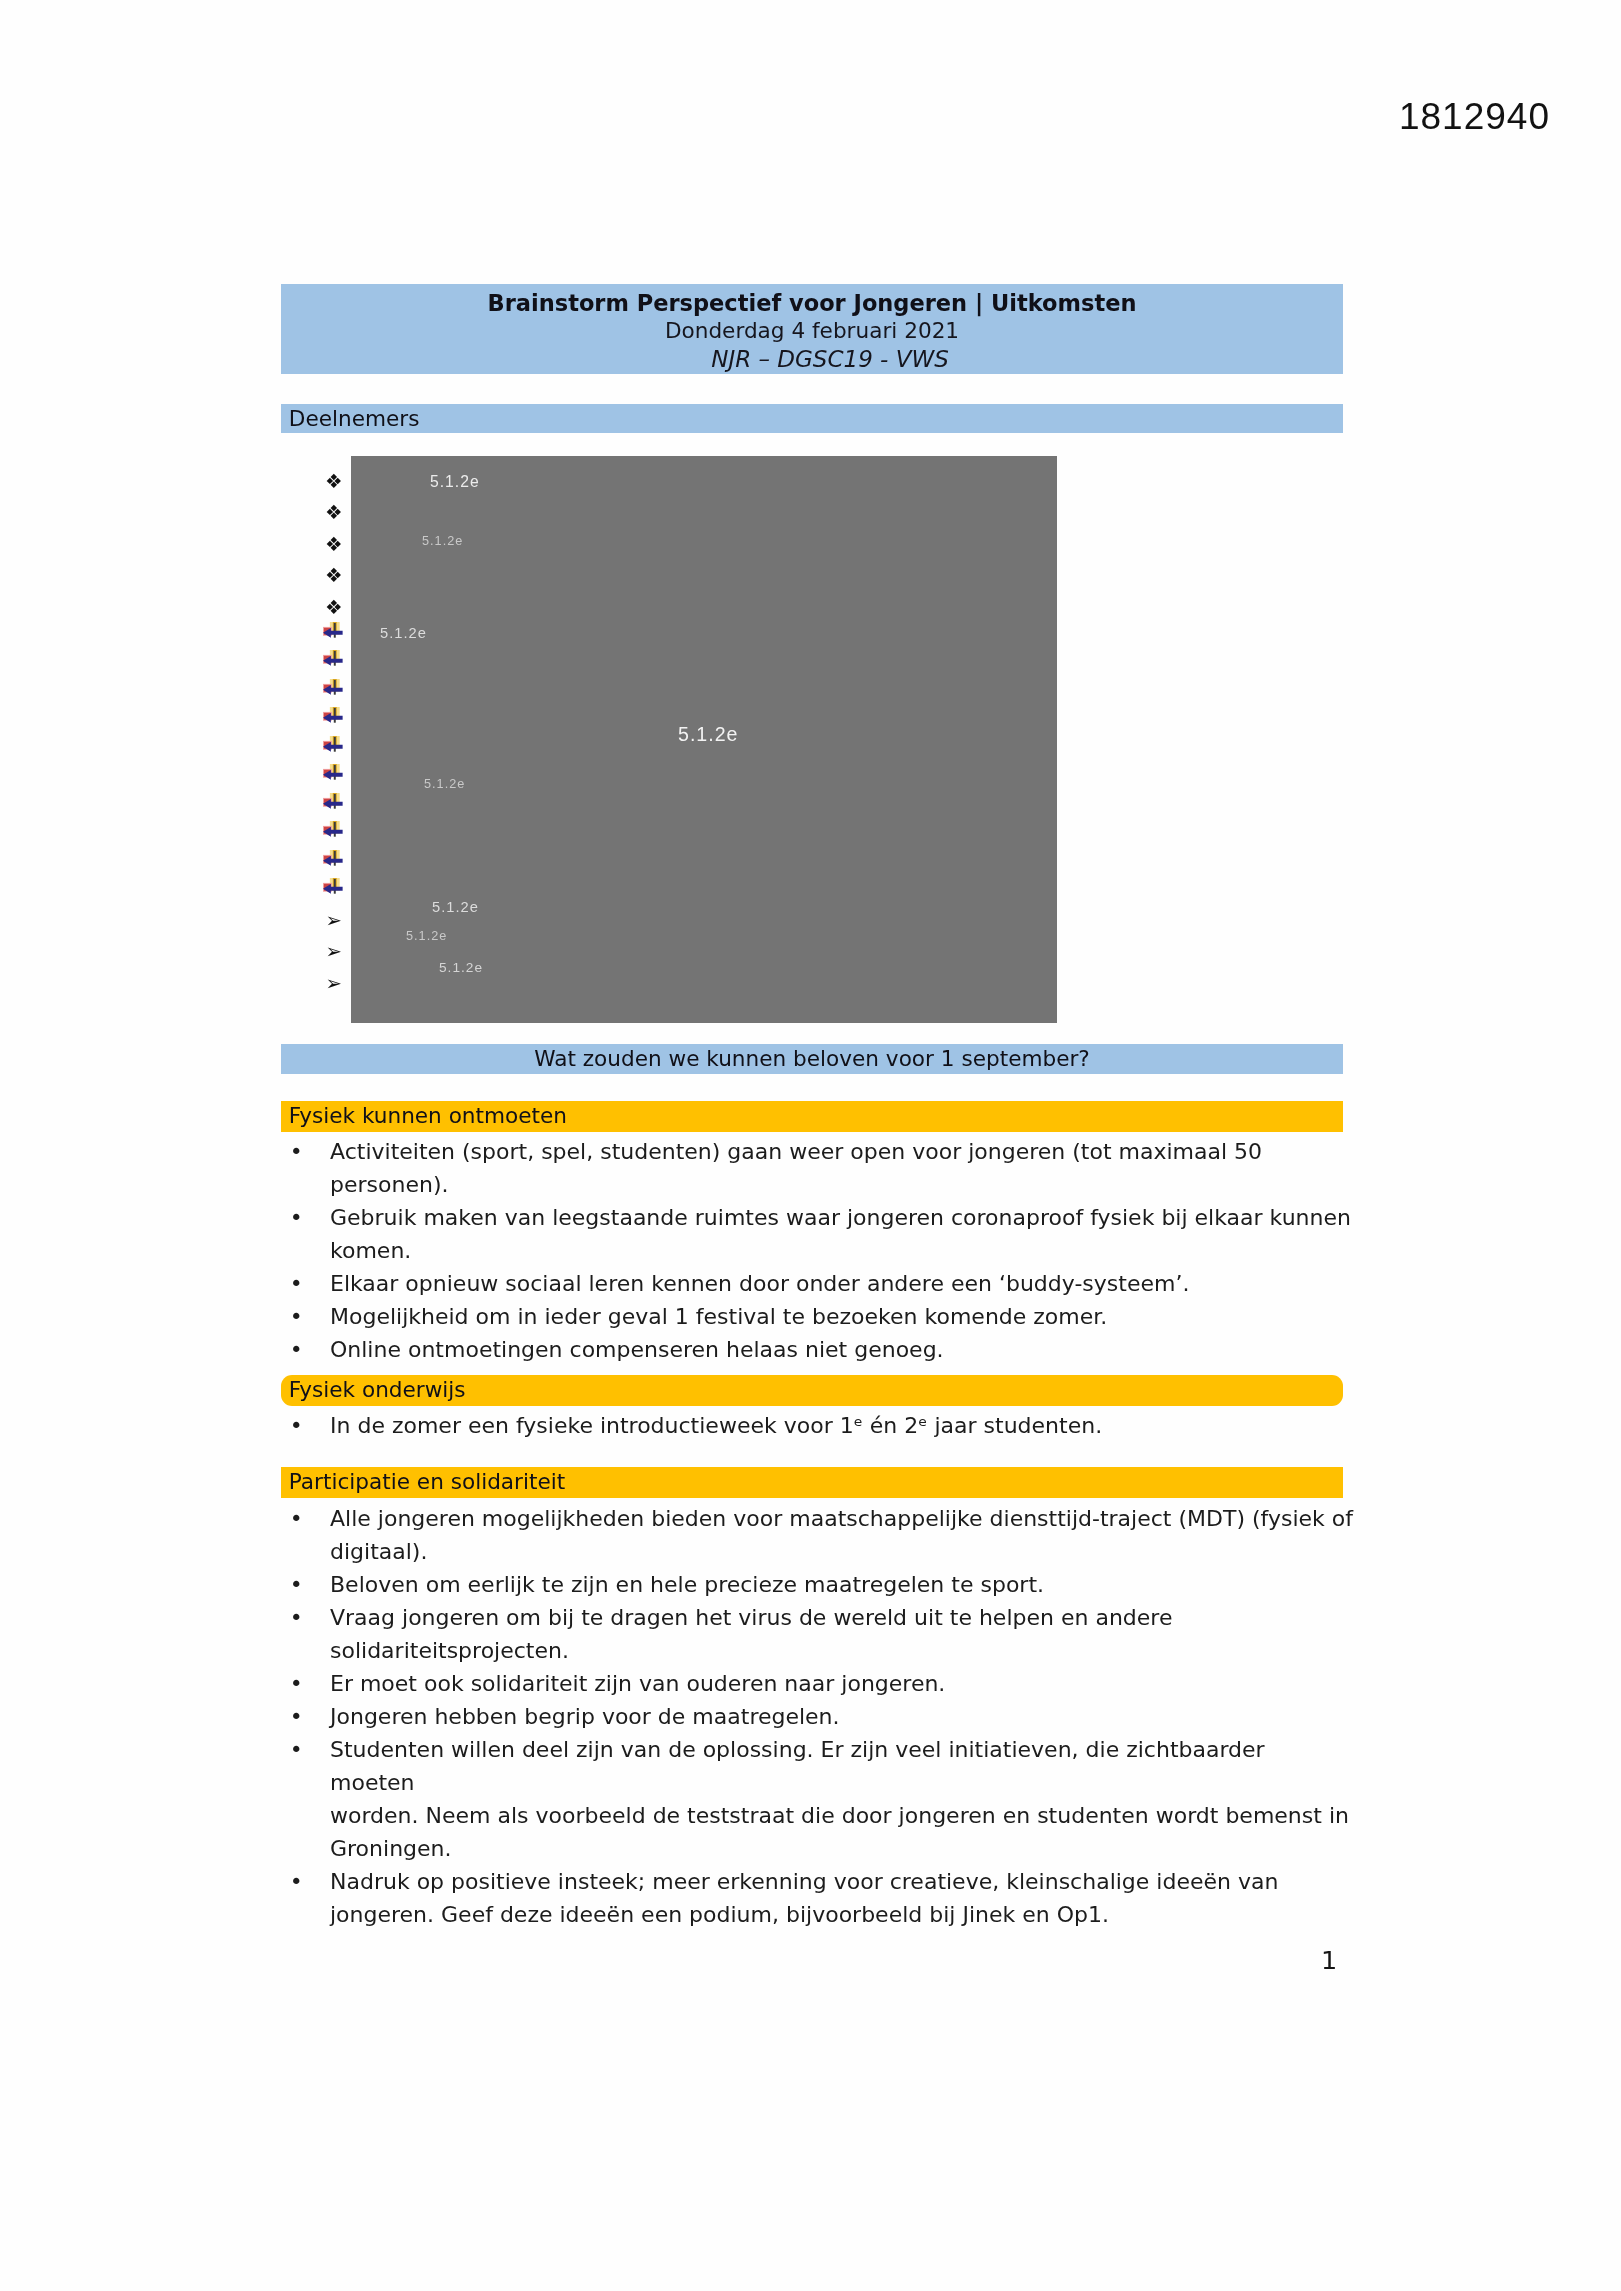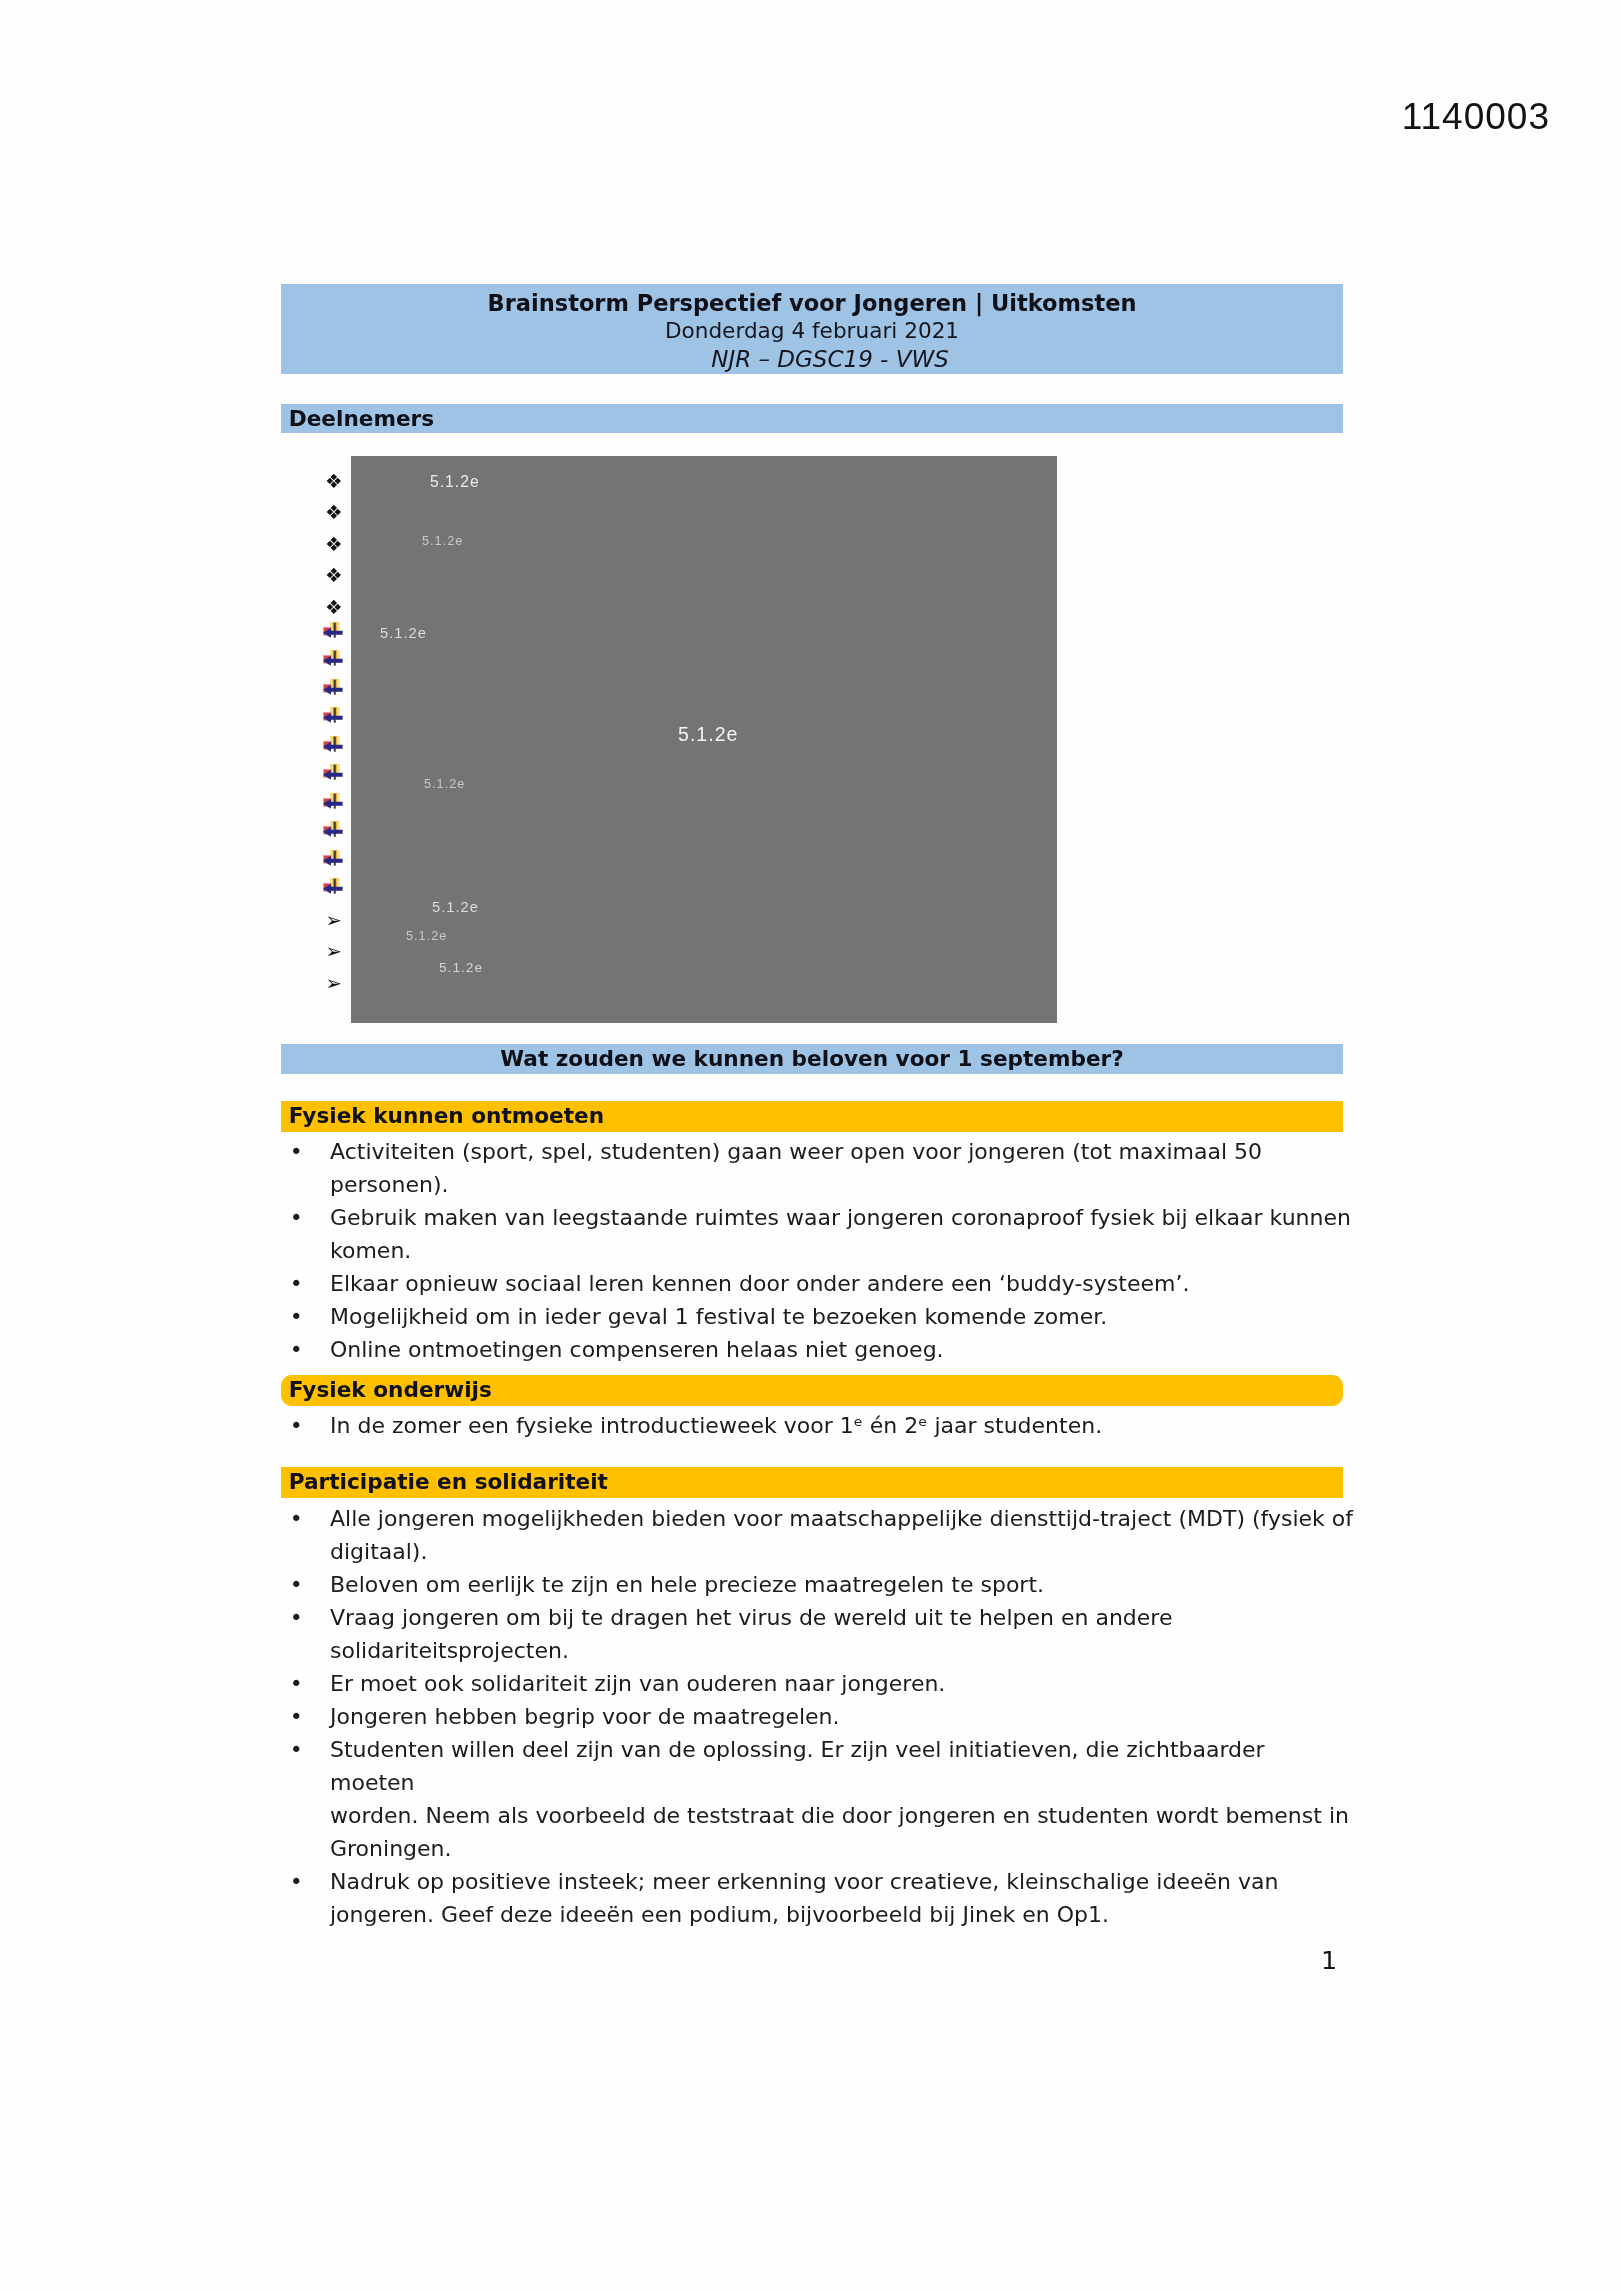--- a/index.html
+++ b/index.html
@@ -15,21 +15,21 @@
   .header-box {
     position:absolute; left:281px; top:284px; width:1062px; height:90px;
     background:#9fc3e5; text-align:center; box-sizing:border-box; padding-top:4.9px;
   }
   .hb-title { font-weight:bold; font-size:22.5px; line-height:28px; color:#101018; }
   .hb-date  { font-size:21.6px; line-height:28px; color:#16161e; }
   .hb-org   { font-size:23px; line-height:28px; font-style:italic; color:#16161e;margin-left:36px; }
   
   .bar {
     position:absolute; left:281px; width:1062px; height:29px; box-sizing:border-box;
-    font-weight:bold; font-size:21.6px; line-height:26.5px; padding:2px 0 0 7.8px; color:#101018;
+    font-weight:normal; font-size:21.6px; line-height:26.5px; padding:2px 0 0 7.8px; color:#101018;
   }
   .bar-blue   { background:#9fc3e5; }
   .bar-yellow { background:#ffc000; }
   .bar-center { text-align:center; padding-left:0; }
   .bar-deelnemers { top:404px; }
   .bar-question   { top:1044px; height:30px; }
   .bar-s1 { top:1101px; height:31px; }
   .bar-s2 { top:1375px; height:31px;border-radius:11px; }
   .bar-s3 { top:1467px; height:31px; }
   
@@ -66,21 +66,21 @@
   .blist-s3 { top:1502px; }
   .blist li { position:relative; padding-left:49px; white-space:pre-line; }
   .blist li::before { content:"\2022"; position:absolute; left:8.8px; top:0; }
   .pagenum { position:absolute; left:1321px; top:1945px; font-size:25.5px; color:#141414; }
 </style>
 </head>
 <body>
 
 <div class="page">
 
-  <div class="docnum">1140003</div>
+  <div class="docnum">1812940</div>
 
   <div class="header-box">
     <div class="hb-title">Brainstorm Perspectief voor Jongeren | Uitkomsten</div>
     <div class="hb-date">Donderdag 4 februari 2021</div>
     <div class="hb-org">NJR – DGSC19 - VWS</div>
   </div>
 
   <div class="bar bar-blue bar-deelnemers">Deelnemers</div>
 
   <div class="figure">

